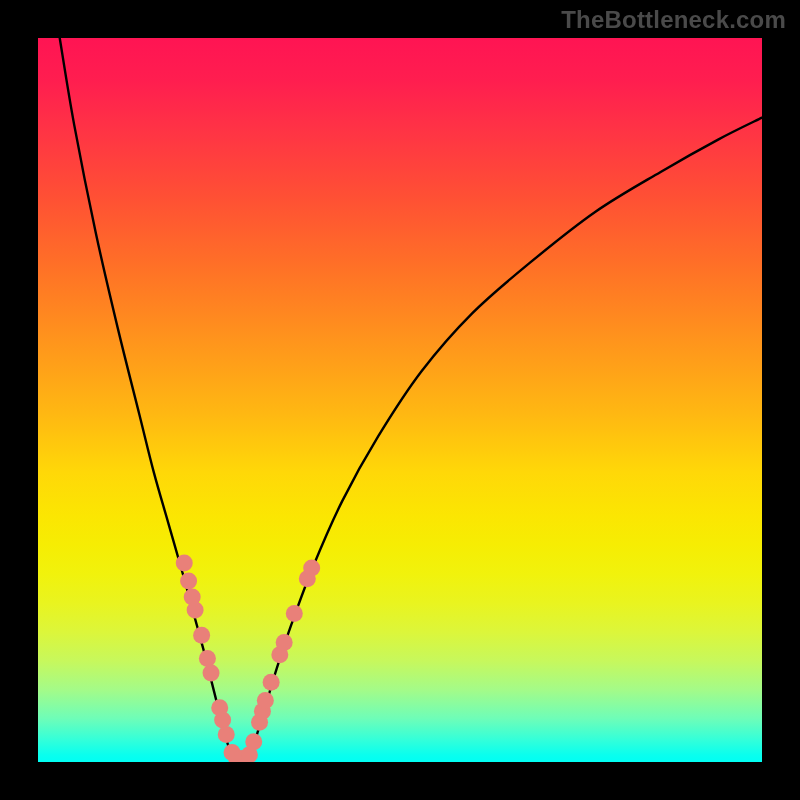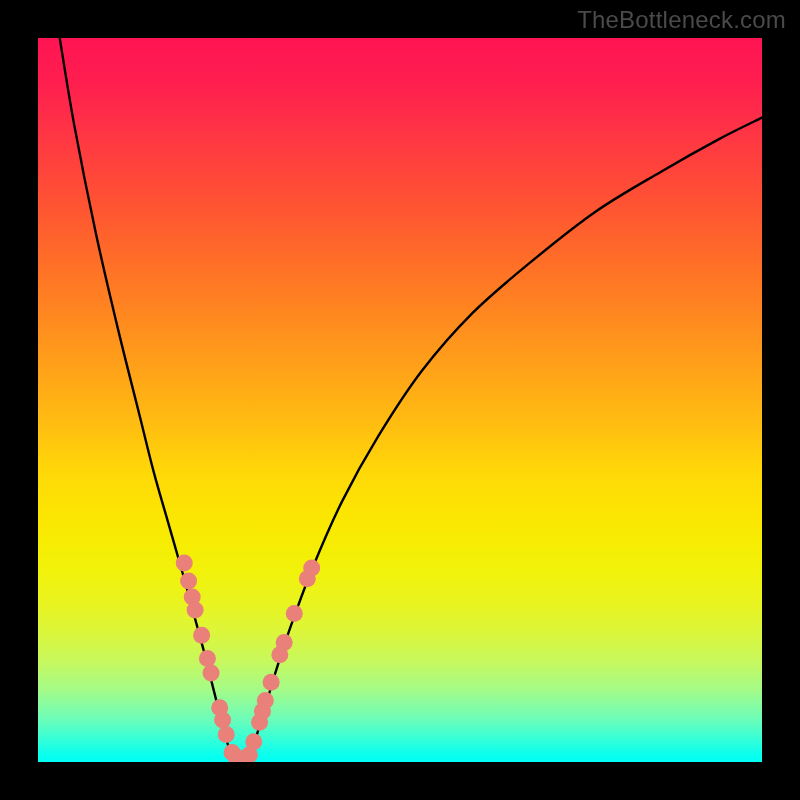--- a/index.html
+++ b/index.html
@@ -52,21 +52,21 @@
       #0affee 99%,
       #00fff4 100%
     );
   }
   .watermark {
     position: absolute;
     top: 6px;
     right: 14px;
     color: #4a4a4a;
     font-size: 24px;
-    font-weight: 400;
+    font-weight: 700;
     letter-spacing: 0.2px;
     user-select: none;
   }
   svg.curves {
     position: absolute;
     inset: 0;
   }
 </style>
 </head>
 <body>

